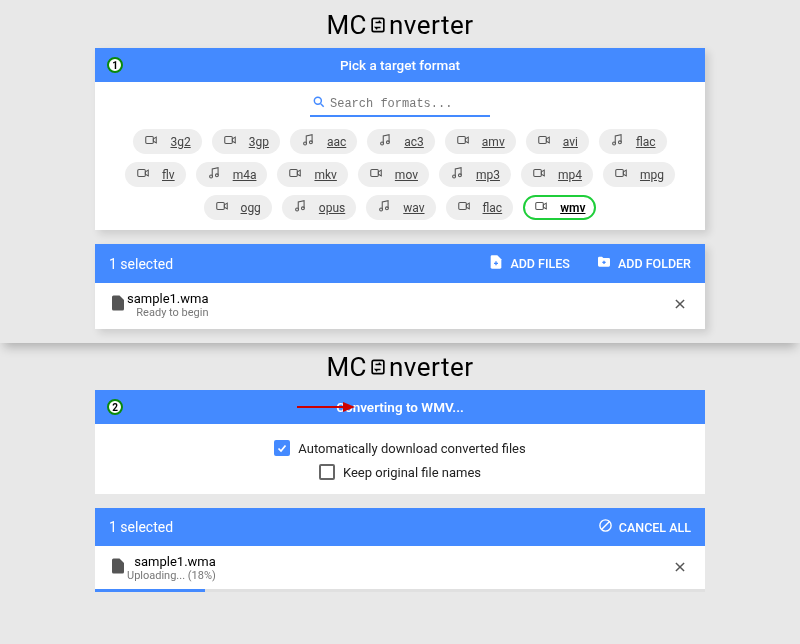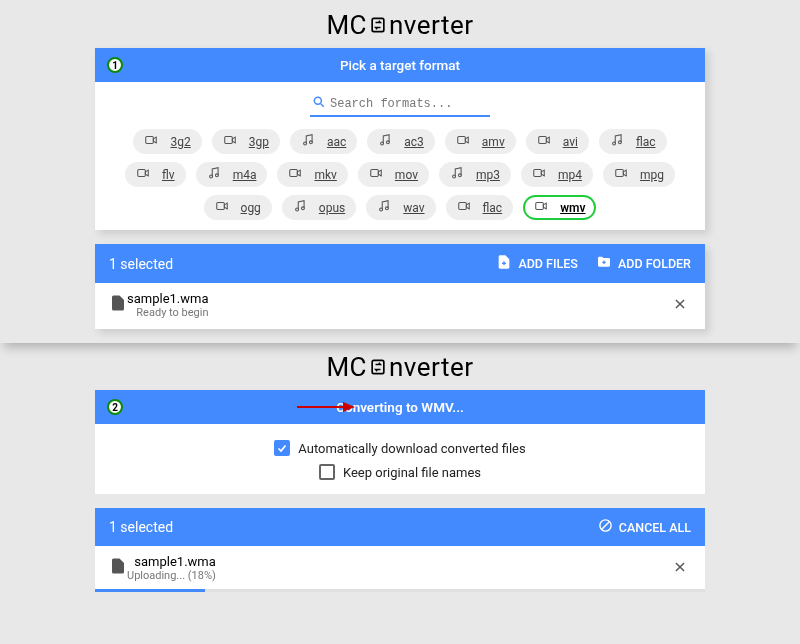--- a/index.html
+++ b/index.html
@@ -7,21 +7,21 @@
 .panel-wrap { padding: 2px 95px 0 95px; }
 .app-title-row { text-align: center; padding: 8px 0 8px; }
 .app-title { font-size: 26px; font-weight: 400; color: #000; display: inline-flex; align-items: center; gap: 0; letter-spacing: 0.5px; }
 .app-title .between-icon { display:inline-flex; align-items:center; margin: 0 1px; }
 .card { background: #fff; box-shadow: 4px 4px 8px rgba(0,0,0,0.12); margin-bottom: 12px; }
 .card2 { box-shadow: none; }
 .blue-header { background: #448aff; color: #fff; display: flex; align-items: center; padding: 9px 14px; font-size: 14px; position: relative; }
 .blue-header.center { justify-content: center; }
 .step-badge { width: 16px; height: 16px; border-radius: 50%; border: 2px solid #0b8a0b; color: #000; font-size: 10px; font-weight: 700; display: inline-flex; align-items: center; justify-content: center; position: absolute; left: 12px; background: #fff; }
 .header-title { font-weight: 500; font-size: 13.5px; }
-.header-right { margin-left: auto; display: flex; gap: 18px; }
+.header-right { margin-left: auto; display: flex; gap: 26px; }
 .hdr-btn { display: inline-flex; align-items: center; gap: 6px; color:#fff; font-size: 12.5px; font-weight: 500; cursor: pointer; }
 .body-pad { padding: 12px 22px 10px; }
 .search-row { display: flex; justify-content: center; margin-bottom: 12px; }
 .search-box { display: inline-flex; align-items: center; border-bottom: 2px solid #448aff; padding: 0 2px 2px; width: 180px; }
 .search-box input { border: none; outline: none; font-size: 12px; color:#333; width: 100%; font-family: Liberation Mono, monospace; }
 .search-box input::placeholder { color: #777; }
 .chips { display: flex; flex-wrap: wrap; justify-content: center; gap: 8px 10px; }
 .chip { display: inline-flex; align-items: center; gap: 12px; background: #eee; border-radius: 14px; padding: 4px 11px; font-size: 12px; color:#444; cursor:pointer;text-decoration:underline; }
 .chip.selected { background:#fff; border: 2px solid #1fce3a; padding: 2px 9px; font-weight: 600; color:#000; }
 .chip svg { flex-shrink: 0; }

